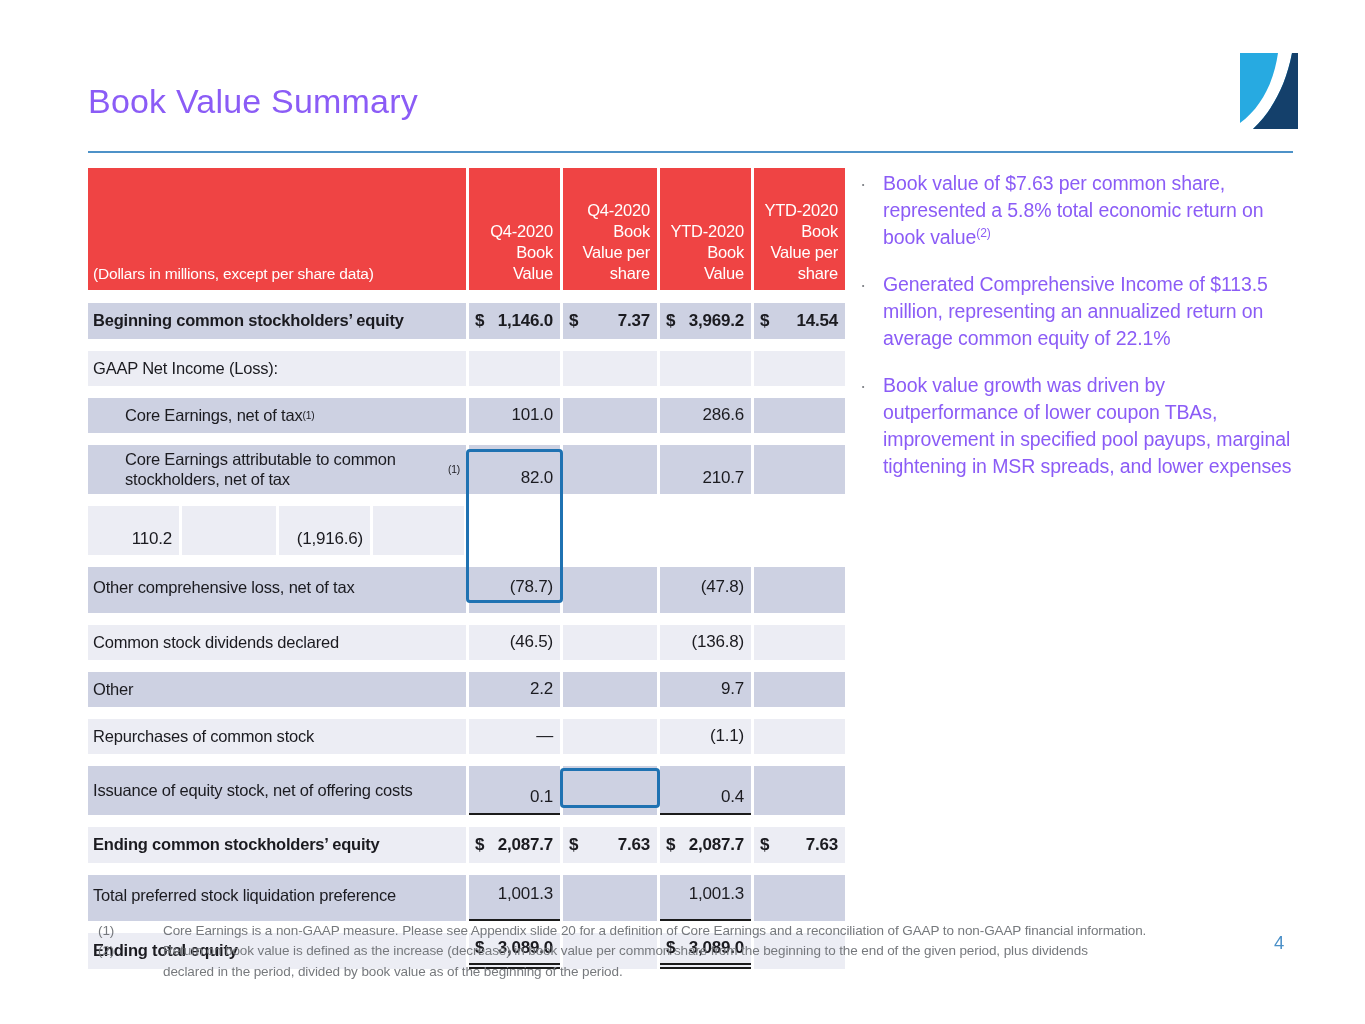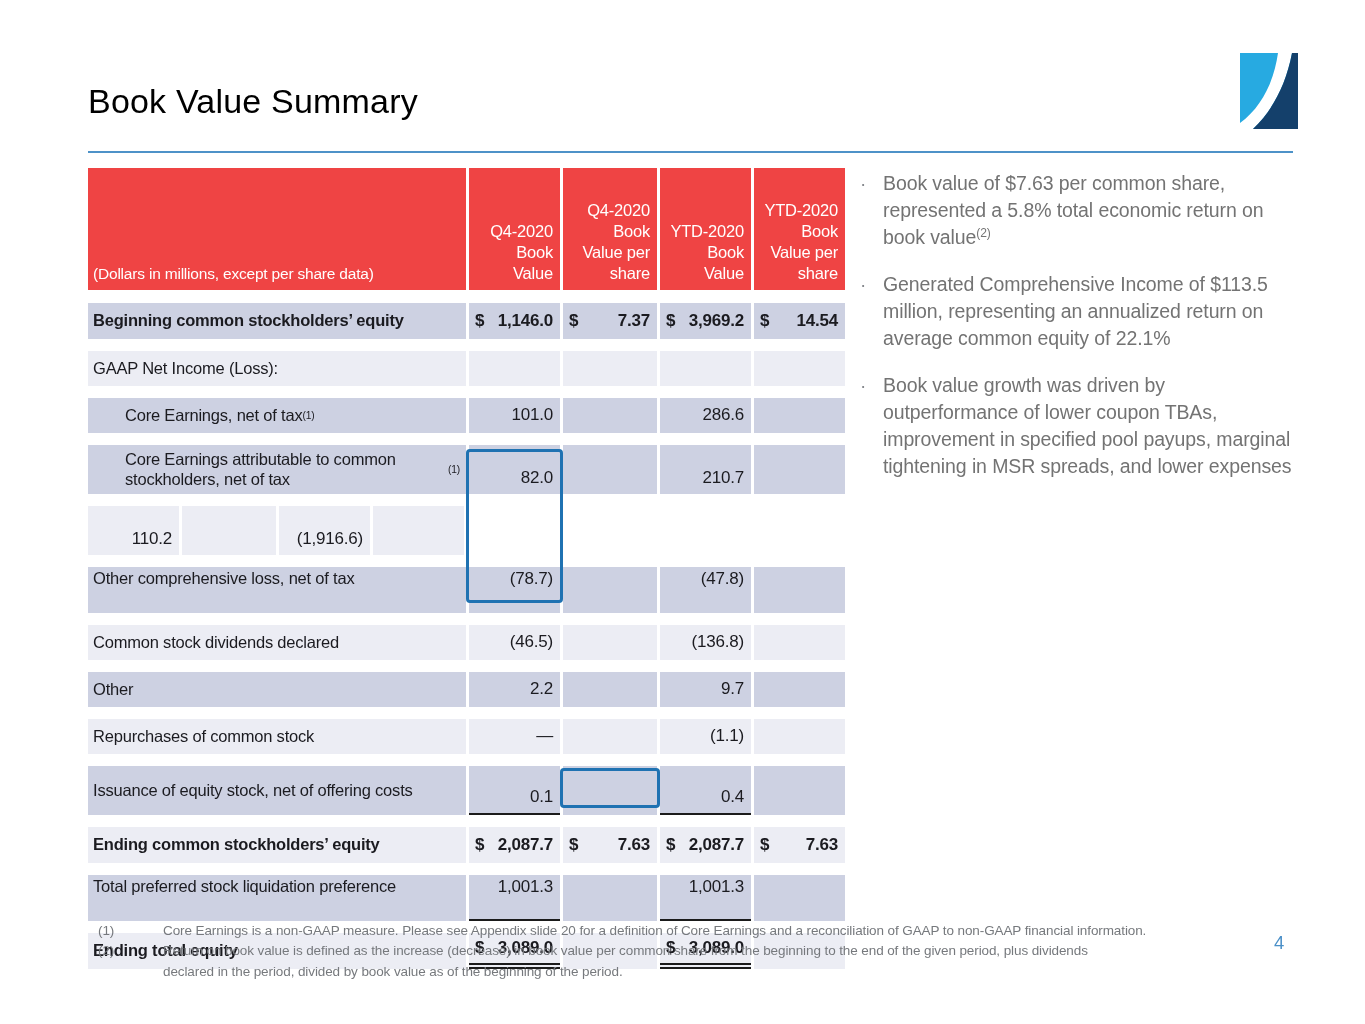--- a/index.html
+++ b/index.html
@@ -2,21 +2,21 @@
 <html><head>
 <meta charset="utf-8">
 <style>
   html,body{margin:0;padding:0;background:#fff;}
   body{width:1365px;height:1024px;position:relative;overflow:hidden;
        font-family:"Liberation Sans","DejaVu Sans",sans-serif;-webkit-font-smoothing:antialiased;}
   .slide{position:absolute;inset:0;background:#ffffff;}
 
   
   .title{position:absolute;left:88px;top:82px;font-size:34px;font-weight:400;
-         color:#000000;letter-spacing:.2px;}
+         color:#8b5cf6;letter-spacing:.2px;}
   .title-rule{position:absolute;left:88px;top:151px;width:1205px;height:2px;background:#4d92c8;}
 
   
   .logo{position:absolute;left:1240px;top:53px;width:58px;height:76px;}
 
   
   .table{position:absolute;left:88px;top:168px;width:757px;}
   .trow{display:flex;gap:3px;margin-bottom:12px;}
   .cell{box-sizing:border-box;display:flex;align-items:center;font-size:16.5px;
         color:#1b1b20;letter-spacing:-.2px;line-height:1.18;}
@@ -26,42 +26,42 @@
   .has-dollar{justify-content:space-between;}
   .indent{padding-left:37px;}
   .bold{font-weight:bold;}
   .shade-dark .cell{background:#cdd1e2;}
   .shade-light .cell{background:#ecedf4;}
   .trow{min-height:35px;}
   .r-bold{min-height:36px;}
   .r-tall{min-height:49px;}
   .r-tall .c-val{align-items:flex-end;padding-bottom:6px;}
   .r-padded{min-height:46px;}
-  .r-padded .cell{align-items:flex-start;padding-bottom:7px;}
+  .r-padded .cell{align-items:center;padding-bottom:7px;}
   .u-single{border-bottom:2px solid #1b1b1b;}
   .u-double{border-bottom:6px double #1b1b1b;}
 
   
   .thead{display:flex;gap:3px;margin-bottom:13px;}
   .th{box-sizing:border-box;background:#ef4444;color:#ffffff;height:122px;
       display:flex;align-items:flex-end;}
   .th-label{width:378px;font-size:15.5px;padding:0 16px 7px 5px;letter-spacing:-.2px;}
   .th-col{width:91px;justify-content:flex-end;text-align:right;font-size:16.5px;
           line-height:1.28;padding:0 7px 6px 4px;white-space:pre-line;letter-spacing:-.2px;}
   .th-col.c3{width:94px;}
 
   
   .hl-box{position:absolute;border:3px solid #1f72b2;border-radius:4px;pointer-events:none;}
 
   
   .bullets{position:absolute;left:856px;top:170px;width:448px;}
   .bullet{display:flex;margin-bottom:20px;}
   .bullet-dot{width:27px;flex:0 0 27px;color:#85888d;font-size:19px;line-height:27px;
               padding-left:4px;box-sizing:border-box;}
-  .bullet-text{color:#737373;font-size:19.5px;line-height:27px;letter-spacing:-.1px;}
+  .bullet-text{color:#8b5cf6;font-size:19.5px;line-height:27px;letter-spacing:-.1px;}
   sup{font-size:62%;line-height:0;}
 
   
   .footnotes{position:absolute;left:98px;top:921px;width:1140px;}
   .footnote{display:flex;color:#76797d;font-size:13.5px;line-height:1.5;letter-spacing:-.1px;}
   .fn-num{width:33px;flex:0 0 33px;}
   .fn-text{white-space:pre-wrap;margin-left:32px;}
 
   .page-number{position:absolute;left:1274px;top:932px;color:#4b90c8;font-size:18.5px;}
 </style>

